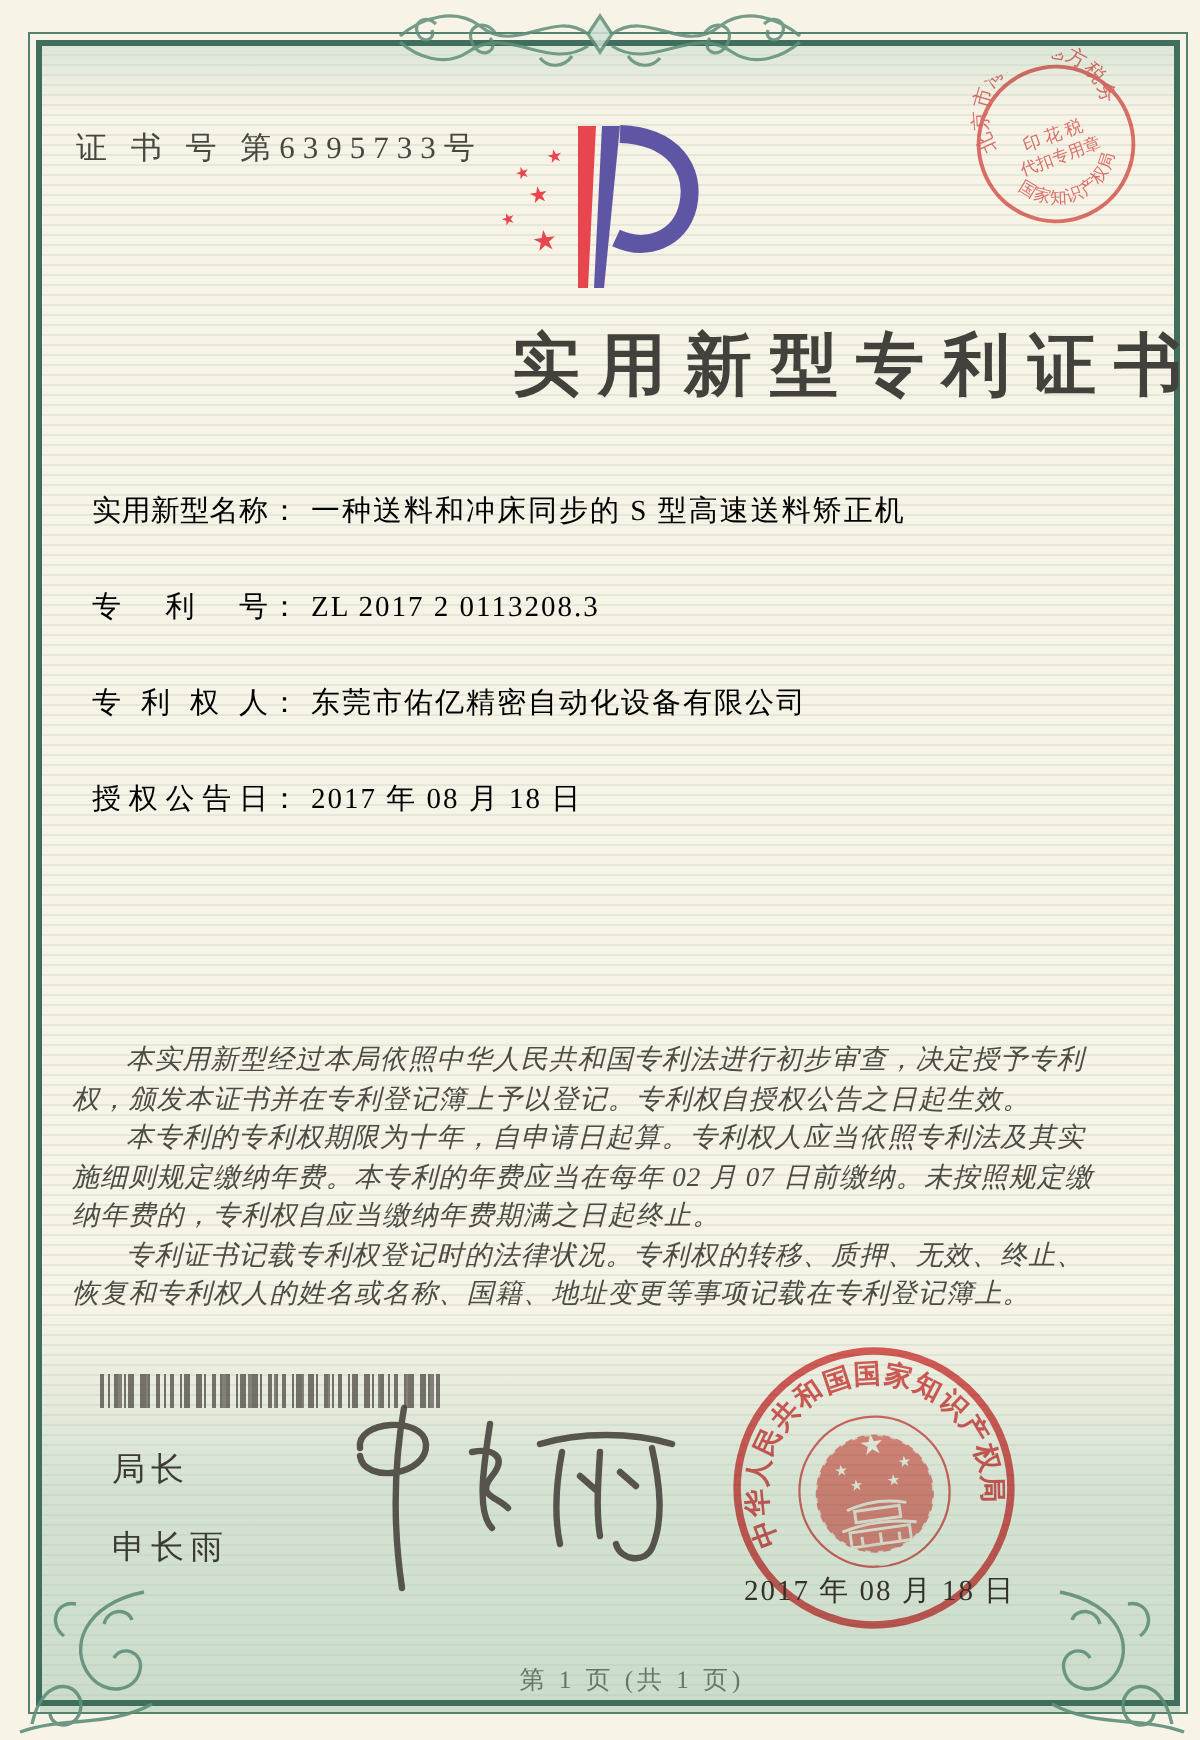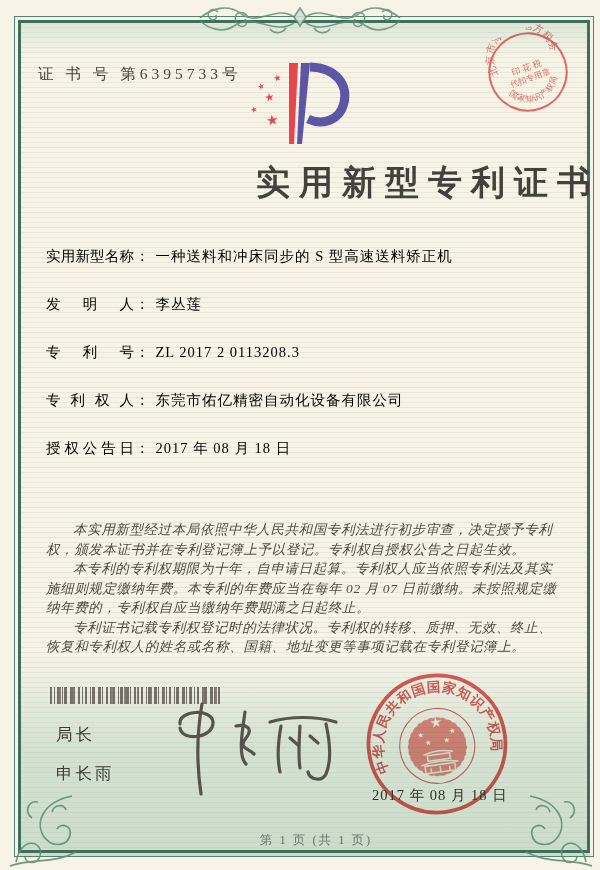--- a/index.html
+++ b/index.html
@@ -42,21 +42,21 @@
   .title {
     position:absolute; left:0; top:160px; width:100%;
     text-align:right; font-size:34px; font-weight:700;
     letter-spacing:9px; color:#42413c;
   }
   .fields { position:absolute; left:46px; top:246px; }
   .frow { margin-bottom:27px; line-height:21px; font-size:14.5px; color:#000000; white-space:nowrap; }
   .flabel { display:inline-block; width:88px; text-align:justify; text-align-last:justify; vertical-align:top; }
   .fcolon { display:inline-block; margin:0 6px 0 1px; }
   .fvalue { letter-spacing:1px; }
-  .body-text { position:absolute; left:46px; top:520px; width:514px; }
+  .body-text { position:absolute; left:36px; top:520px; width:514px; }
   .body-text p {
     font-size:13.5px; font-style:italic; line-height:19.5px;
     letter-spacing:0.6px; color:#4c4b44; text-indent:2em;
   }
   .barcode {
     position:absolute; left:50px; top:687px; width:170px; height:17px; opacity:.8;
     background-image:
       repeating-linear-gradient(90deg, #57534b 0 1px, rgba(0,0,0,0) 1px 4px),
       repeating-linear-gradient(90deg, #57534b 0 2px, rgba(0,0,0,0) 2px 7px),
       repeating-linear-gradient(90deg, rgba(0,0,0,0) 0 9px, #6a665e 9px 11px, rgba(0,0,0,0) 11px 13px);
@@ -167,23 +167,20 @@
     </g>
   </svg>
 
   <h1 class="title">实用新型专利证书</h1>
 
   <div class="fields">
     <div class="frow">
       <span class="flabel">实用新型名称</span><span class="fcolon">：</span><span class="fvalue">一种送料和冲床同步的 S 型高速送料矫正机</span>
     </div>
     <div class="frow">
-      <span class="flabel">发明人</span><span class="fcolon">：</span><span class="fvalue">李丛莲</span>
-    </div>
-    <div class="frow">
       <span class="flabel">专利号</span><span class="fcolon">：</span><span class="fvalue">ZL 2017 2 0113208.3</span>
     </div>
     <div class="frow">
       <span class="flabel">专利权人</span><span class="fcolon">：</span><span class="fvalue">东莞市佑亿精密自动化设备有限公司</span>
     </div>
     <div class="frow">
       <span class="flabel">授权公告日</span><span class="fcolon">：</span><span class="fvalue">2017 年 08 月 18 日</span>
     </div>
   </div>
 

